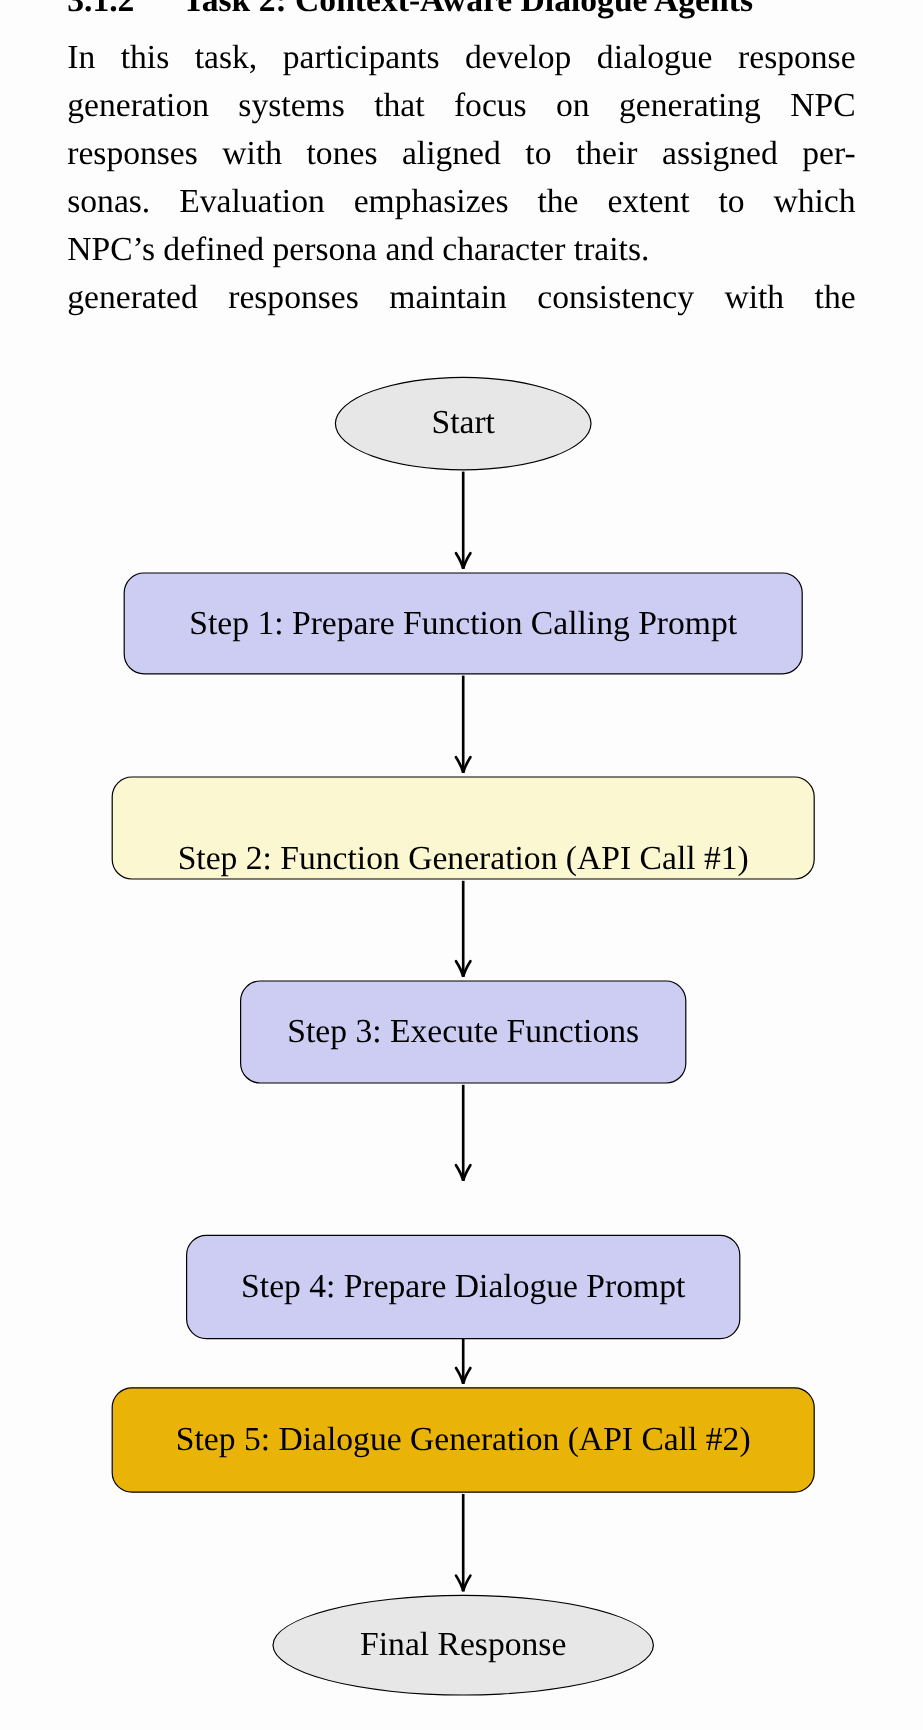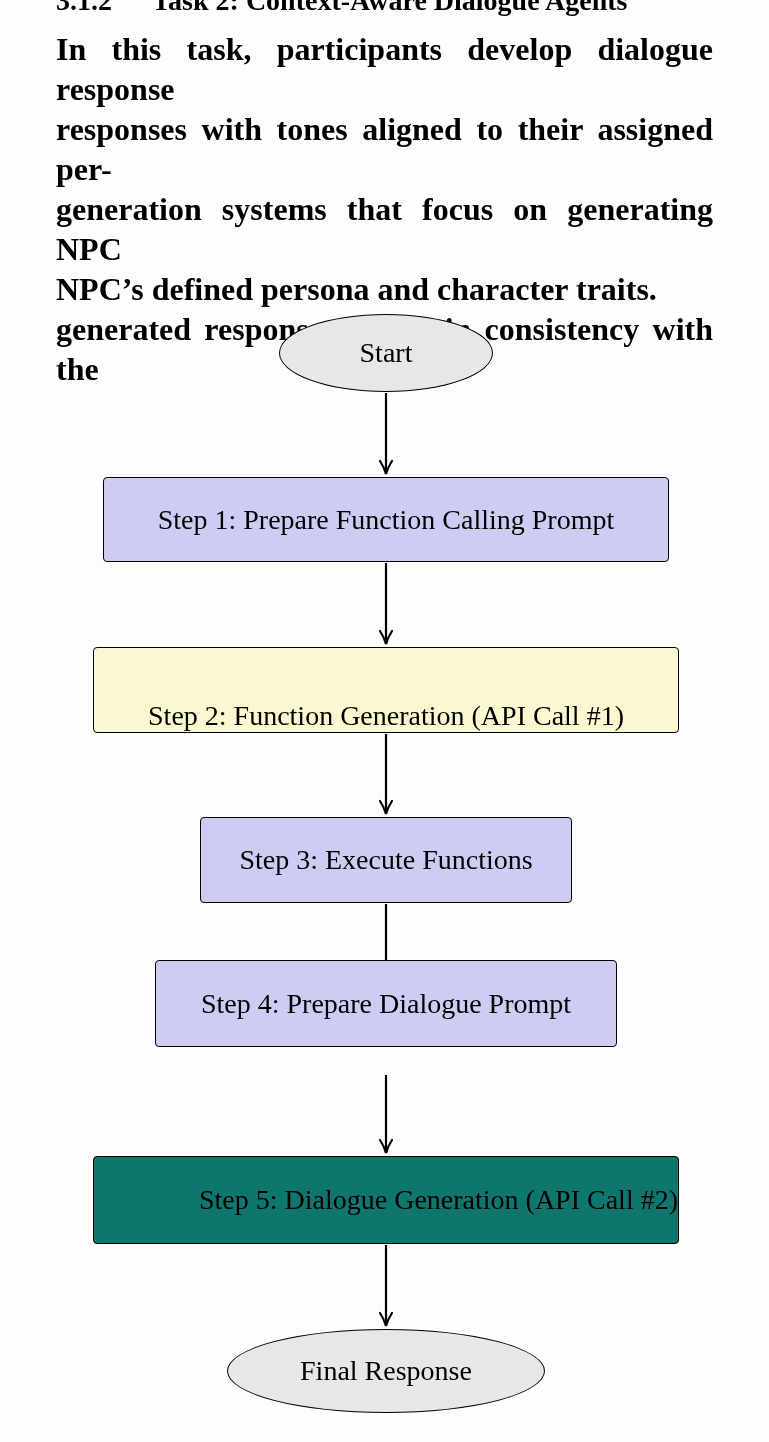--- a/index.html
+++ b/index.html
@@ -21,66 +21,66 @@
     font-weight: bold;
     line-height: 1;
     white-space: nowrap;
   }
   .sec-num { display: inline-block; margin-right: 40px; }
   .para {
     position: absolute;
     top: 29px;
     left: 56px;
     width: 657px;
-    font-size: 32px;
+    font-size: 28px;
     line-height: 40px;
-    font-weight: bold;
   }
   .pline { text-align: justify; }
   .pline.just { text-align-last: justify; }
   .flowchart { position: absolute; left: 0; top: 0; width: 690px; height: 1442px; }
   .edges {
     position: absolute; left: 0; top: 0;
     width: 769px; height: 1442px;
     pointer-events: none;
   }
   .node {
     position: absolute;
     display: flex;
     align-items: center;
     justify-content: center;
     box-sizing: border-box;
     font-size: 28px;
     border: 1.6px solid #000;
     text-align: center;
     white-space: nowrap;
   }
-  .node.rect    { border-radius: 4px; }
+  .node.rect    { border-radius: 17px; }
   .node.ellipse { border-radius: 50%; border-width: 1.4px; }
   #n-start { left: 279px; top: 314px; width: 214px; height: 78px; }
   #n-step1 { left: 103px; top: 477px; width: 566px; height: 85px; }
   #n-step2 { left:  93px; top: 647px; width: 586px; height: 86px; }
   #n-step3 { left: 200px; top: 817px; width: 372px; height: 86px; }
-  #n-step4 { left: 155px; top: 960px; width: 462px; height: 87px; align-items: center; }
+  #n-step4 { left: 155px; top: 1029px; width: 462px; height: 87px; align-items: center; }
   #n-step5 { left:  93px; top: 1156px; width: 586px; height: 88px; }
   #n-final { left: 227px; top: 1329px; width: 318px; height: 84px; }
 </style>
 </head>
 <body>
 
 <div class="page">
 
   <h2 class="heading">
     <span class="sec-num">3.1.2</span><span>Task 2: Context-Aware Dialogue Agents</span>
   </h2>
 
   <div class="para">
     <div class="pline just">In this task, participants develop dialogue response</div>
+    <div class="pline just">generation systems that focus on generating NPC</div>
     <div class="pline just">responses with tones aligned to their assigned per-</div>
-    <div class="pline just">generation systems that focus on generating NPC</div>
+    <div class="pline just">sonas. Evaluation emphasizes the extent to which</div>
     <div class="pline">NPC’s defined persona and character traits.</div>
     <div class="pline just">generated responses maintain consistency with the</div>
   </div>
 
   <div class="flowchart">
 
     <svg class="edges" viewBox="0 0 769 1442">
       <defs>
         <marker id="arrowV" markerUnits="userSpaceOnUse" markerWidth="20" markerHeight="18" refX="15" refY="8" orient="auto">
           <path d="M2,2 Q9,6.5 15,8 Q9,9.5 2,14" fill="none" stroke="#000" stroke-width="2.2" stroke-linecap="round"></path>
@@ -107,21 +107,21 @@
     </div>
 
     <div class="node rect" id="n-step3" style="background-color: rgb(205, 205, 243);">
       <span>Step 3: Execute Functions</span>
     </div>
 
     <div class="node rect" id="n-step4" style="background-color: rgb(205, 205, 243);">
       <span>Step 4: Prepare Dialogue Prompt</span>
     </div>
 
-    <div class="node rect" id="n-step5" style="background-color: #0f766e; justify-content: flex-end;">
+    <div class="node rect" id="n-step5" style="background-color: #eab308;">
       <span>Step 5: Dialogue Generation (API Call #2)</span>
     </div>
 
     <div class="node ellipse" id="n-final" style="background-color: rgb(231, 231, 231);">
       <span>Final Response</span>
     </div>
 
   </div>
 </div>
 

